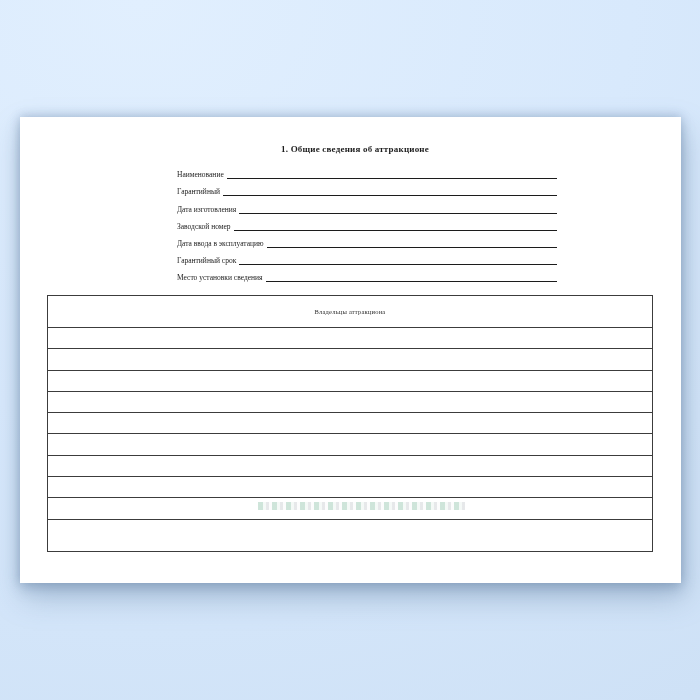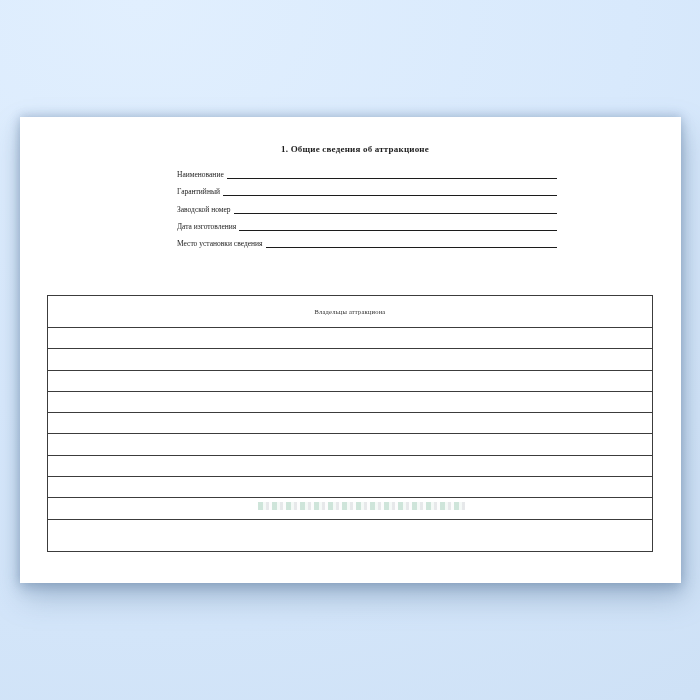--- a/index.html
+++ b/index.html
@@ -109,30 +109,38 @@
         <span class="field-label">Наименование</span>
         <span class="field-line"></span>
       </div>
 
       <div class="field-row">
         <span class="field-label">Гарантийный</span>
         <span class="field-line"></span>
       </div>
 
       <div class="field-row">
+        <span class="field-label">Дата изготовления</span>
+        <span class="field-line"></span>
+      </div>
+
+      <div class="field-row">
         <span class="field-label">Заводской номер</span>
         <span class="field-line"></span>
       </div>
 
       <div class="field-row">
-        <span class="field-label">Дата изготовления</span>
+        <span class="field-label">Дата ввода в эксплуатацию</span>
         <span class="field-line"></span>
       </div>
 
-
+      <div class="field-row">
+        <span class="field-label">Гарантийный срок</span>
+        <span class="field-line"></span>
+      </div>
 
       <div class="field-row">
         <span class="field-label">Место установки сведения</span>
         <span class="field-line"></span>
       </div>
     </div>
 
   <div class="owners-table">
     <div class="owners-header">Владельцы аттракциона</div>
     <div>

